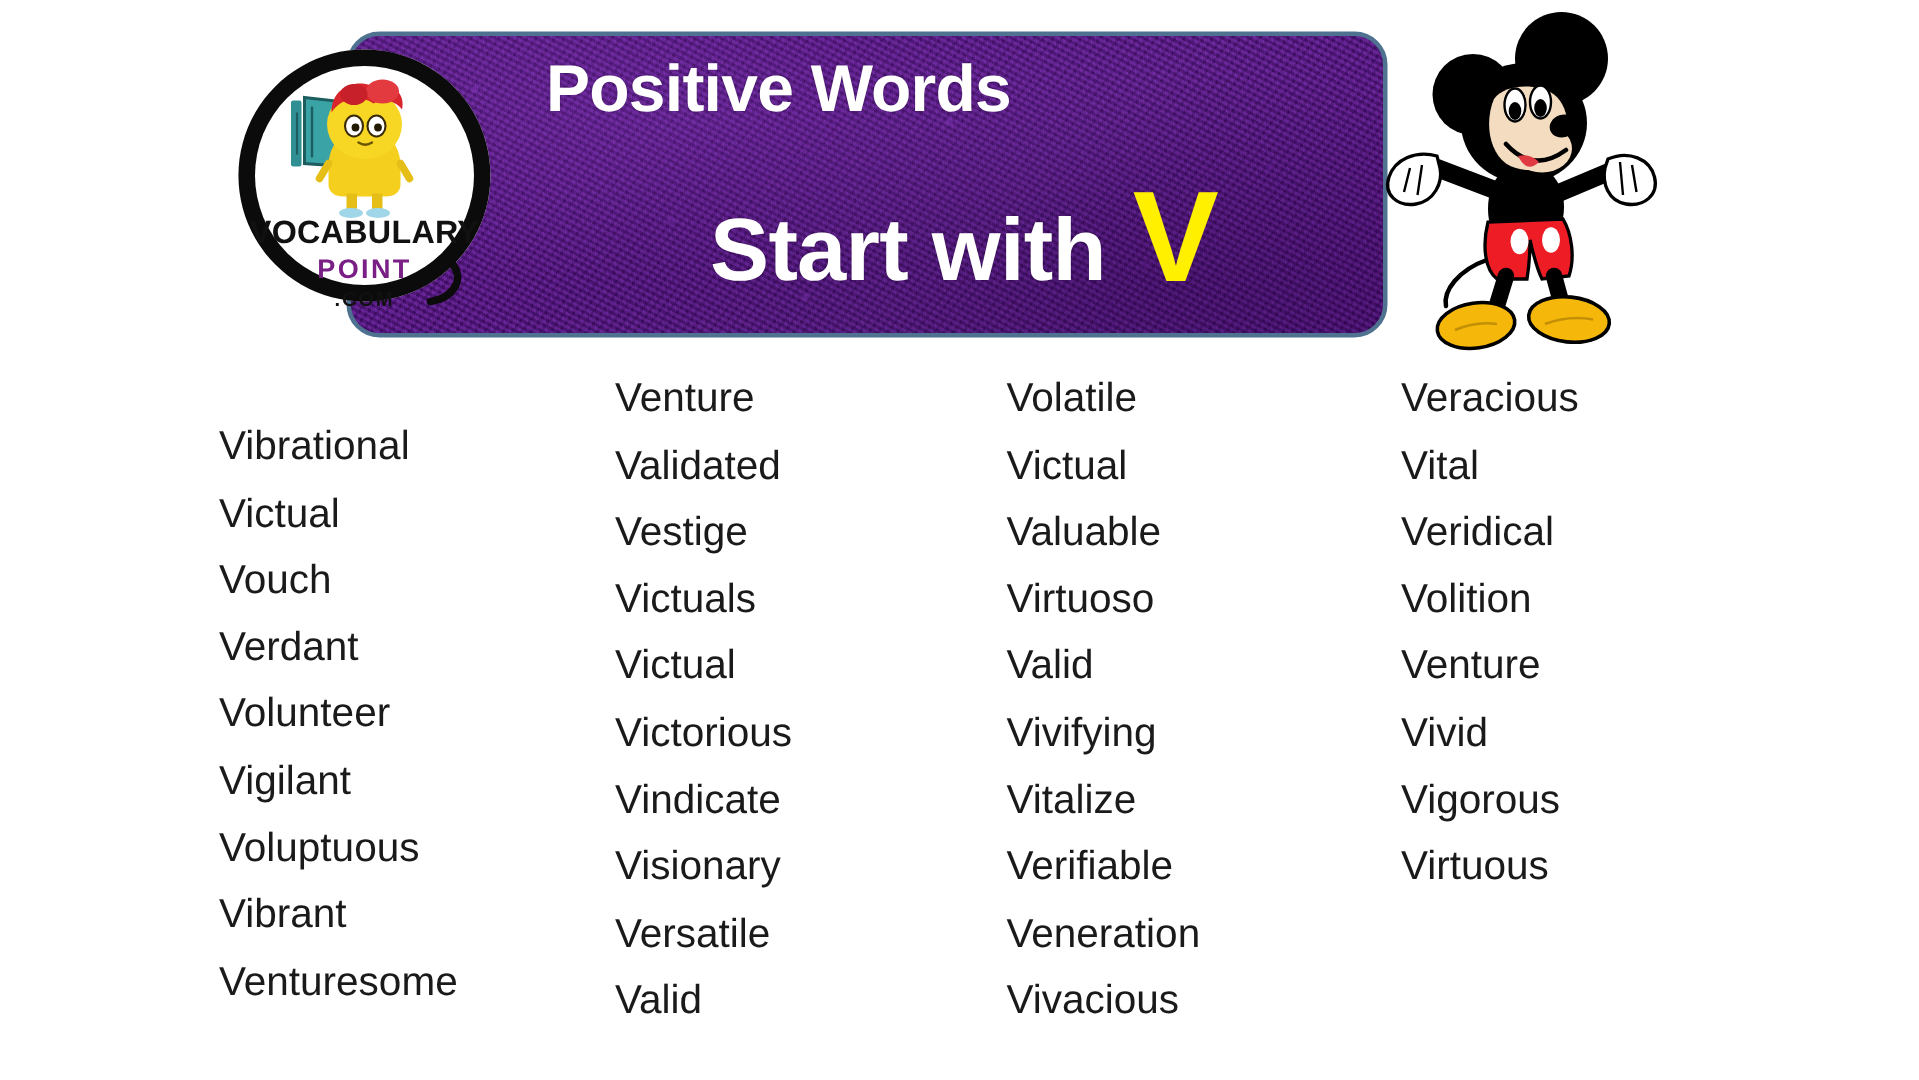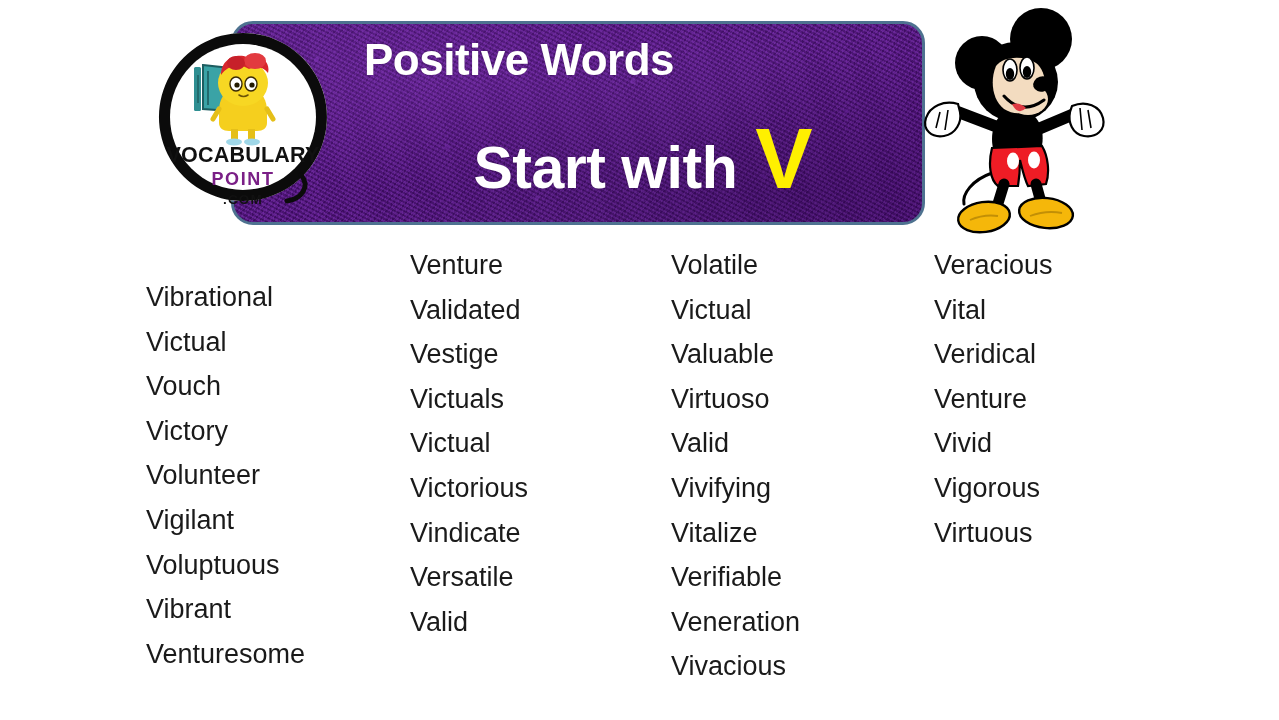--- a/index.html
+++ b/index.html
@@ -261,52 +261,54 @@
     <path d="M70 212 Q 84 206 98 208" stroke="#c28f06" stroke-width="1.8" fill="none"></path>
     <path d="M130 208 Q 146 202 162 205" stroke="#c28f06" stroke-width="1.8" fill="none"></path>
   </svg>
 </div>
 
 <div id="word-grid">
   <div class="word-column c0">
       <div class="word-item">Vibrational</div>
       <div class="word-item">Victual</div>
       <div class="word-item">Vouch</div>
-      <div class="word-item">Victory</div>
+      <div class="word-item">Verdant</div>
       <div class="word-item">Volunteer</div>
       <div class="word-item">Vigilant</div>
       <div class="word-item">Voluptuous</div>
       <div class="word-item">Vibrant</div>
       <div class="word-item">Venturesome</div>
     </div>
   <div class="word-column c1">
       <div class="word-item">Venture</div>
       <div class="word-item">Validated</div>
       <div class="word-item">Vestige</div>
       <div class="word-item">Victuals</div>
       <div class="word-item">Victual</div>
       <div class="word-item">Victorious</div>
       <div class="word-item">Vindicate</div>
+      <div class="word-item">Visionary</div>
       <div class="word-item">Versatile</div>
       <div class="word-item">Valid</div>
     </div>
   <div class="word-column c2">
       <div class="word-item">Volatile</div>
       <div class="word-item">Victual</div>
       <div class="word-item">Valuable</div>
       <div class="word-item">Virtuoso</div>
       <div class="word-item">Valid</div>
       <div class="word-item">Vivifying</div>
       <div class="word-item">Vitalize</div>
       <div class="word-item">Verifiable</div>
       <div class="word-item">Veneration</div>
       <div class="word-item">Vivacious</div>
     </div>
   <div class="word-column c3">
       <div class="word-item">Veracious</div>
       <div class="word-item">Vital</div>
       <div class="word-item">Veridical</div>
+      <div class="word-item">Volition</div>
       <div class="word-item">Venture</div>
       <div class="word-item">Vivid</div>
       <div class="word-item">Vigorous</div>
       <div class="word-item">Virtuous</div>
     </div>
 </div>
 
 </body></html>

